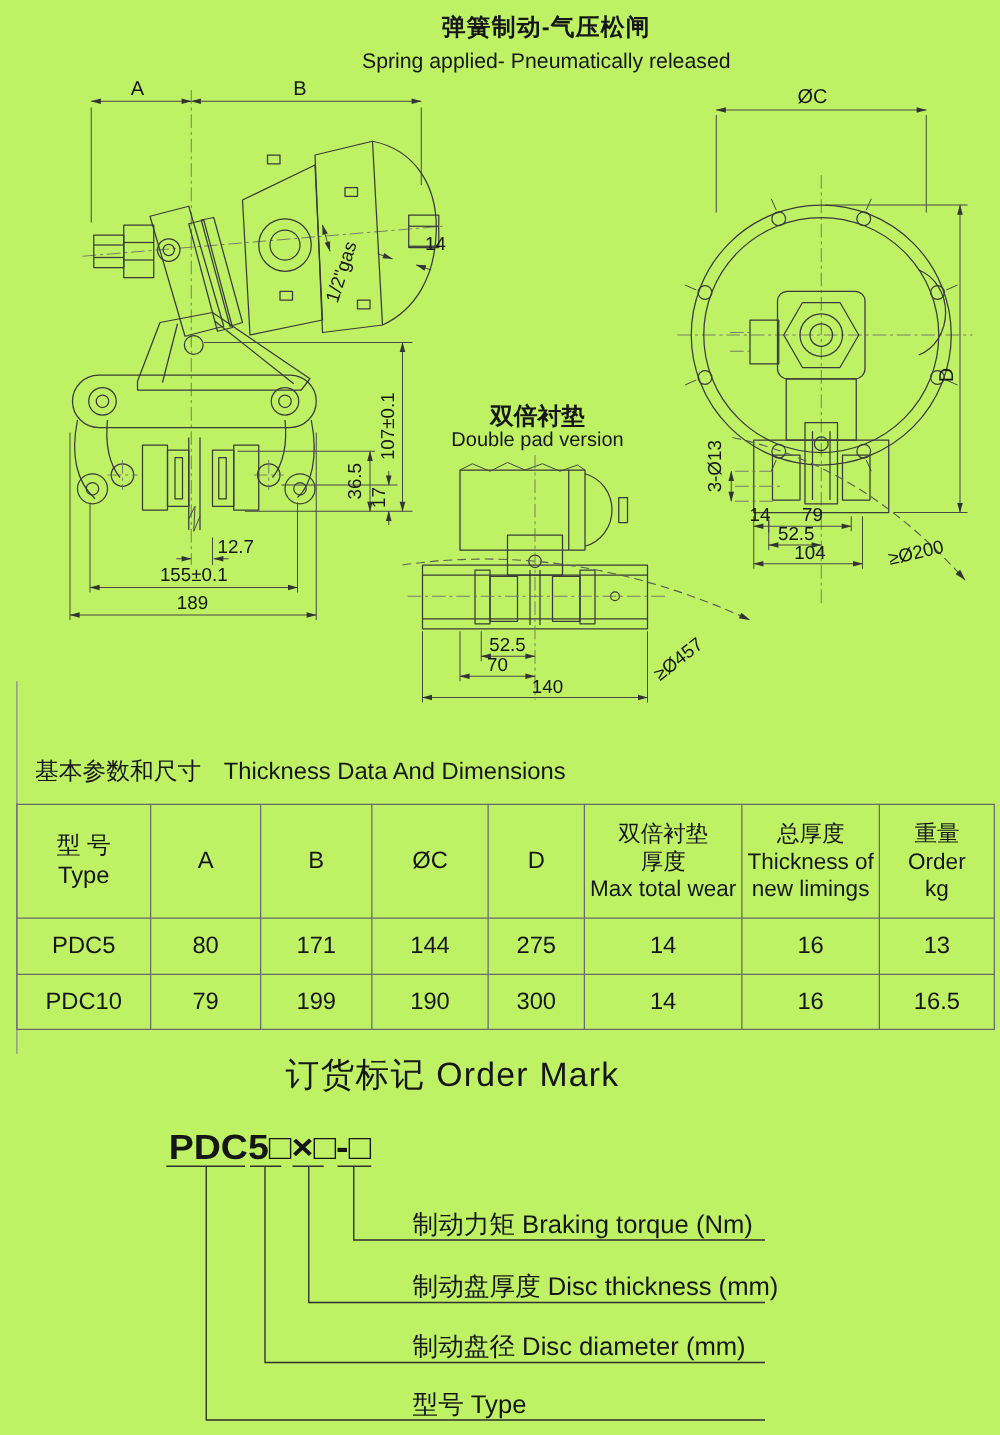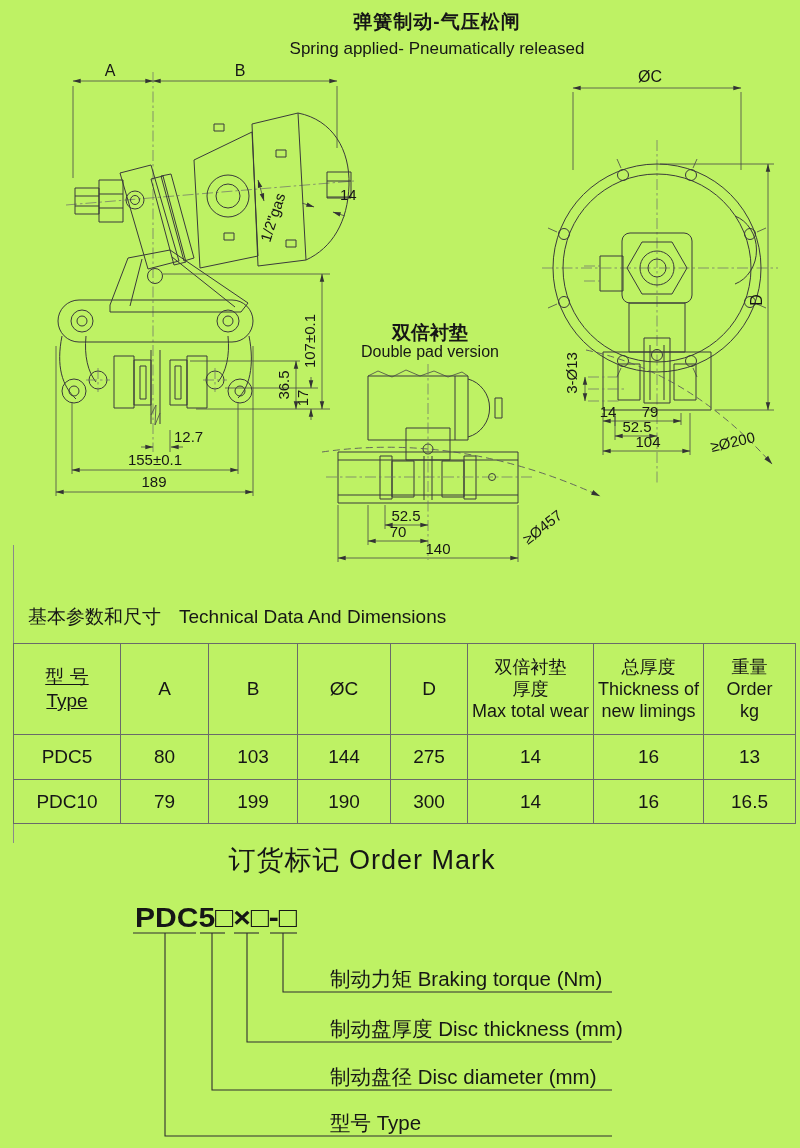--- a/index.html
+++ b/index.html
@@ -9,21 +9,21 @@
   .title-zh{font-size:19px;font-weight:bold;letter-spacing:1px;}
   .title-en{font-size:17px;margin-top:4px;}
   .tech-heading{position:absolute;left:28px;top:604px;font-size:19px;white-space:nowrap;}
   .tech-heading .zh{font-weight:normal;margin-right:18px;}
   .left-rule{position:absolute;left:13px;top:545px;width:1px;height:298px;background:#8a8a8a;}
   table.tech{position:absolute;left:13px;top:643px;border-collapse:collapse;table-layout:fixed;width:783px;}
   table.tech td{border:1px solid #6a6a6a;text-align:center;vertical-align:middle;
                 font-size:19px;padding:0;}
   tr.hdr{height:91px;} tr.r1{height:45px;margin-top:41px;} tr.r2{height:44px;}
   .hline{line-height:22px;font-size:18px;}
-  .hline2{line-height:24px;font-size:19px;text-decoration:underline;}
+  .hline2{line-height:24px;font-size:19px;}
   .order-heading{position:absolute;top:842px;left:0;width:724px;text-align:center;
                  font-size:27px;letter-spacing:1px;}
   svg{position:absolute;left:0;}
   svg text{fill:#161616;font-family:"Liberation Sans",sans-serif;}
   .s{stroke:#3a3a3a;stroke-width:1;fill:none;stroke-linejoin:round;}
   .thin{stroke:#474747;stroke-width:0.8;fill:none;}
   .cl{stroke:#6b6b6b;stroke-width:0.7;fill:none;stroke-dasharray:11 3 2.5 3;}
   .dash{stroke:#5a5a5a;stroke-width:0.9;fill:none;stroke-dasharray:7 4;}
   .ol{stroke:#2f2f2f;stroke-width:1.1;fill:none;}
   .dim{font-size:15px;}
@@ -270,21 +270,21 @@
       <line class="thin" x1="338" y1="558" x2="518" y2="558" marker-start="url(#arr)" marker-end="url(#arr)"></line>
       <text class="dim" x="438" y="554" text-anchor="middle">140</text>
       <path class="dash" d="M 322,452 Q 460,432 600,496" marker-end="url(#arr)"></path>
       <text class="dim" transform="translate(528,545) rotate(-38)">≥Ø457</text>
     </g>
   </svg>
 
   <div class="left-rule"></div>
 
   <div class="tech-heading">
-    <span class="zh">基本参数和尺寸</span><span class="en">Technical Data And Dimensions</span>
+    <span class="zh">基本参数和尺寸</span><span class="en">Thickness Data And Dimensions</span>
   </div>
 
   <table class="tech">
     <colgroup>
       <col style="width:107px">
         <col style="width:88px">
         <col style="width:89px">
         <col style="width:93px">
       <col style="width:77px">
         <col style="width:126px">
@@ -313,21 +313,21 @@
       </td>
       <td>
         <div class="hline">重量</div>
         <div class="hline">Order</div>
         <div class="hline">kg</div>
       </td>
     </tr>
     <tr class="r1">
       <td>PDC5</td>
       <td>80</td>
-      <td>103</td>
+      <td>171</td>
       <td>144</td>
       <td>275</td>
       <td>14</td>
       <td>16</td>
       <td>13</td>
     </tr>
     <tr class="r2">
       <td>PDC10</td>
       <td>79</td>
       <td>199</td>

